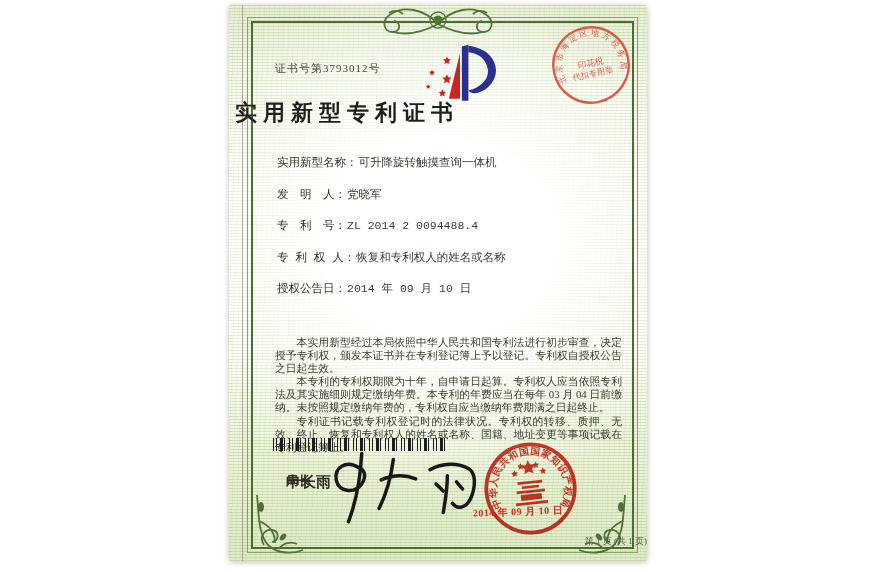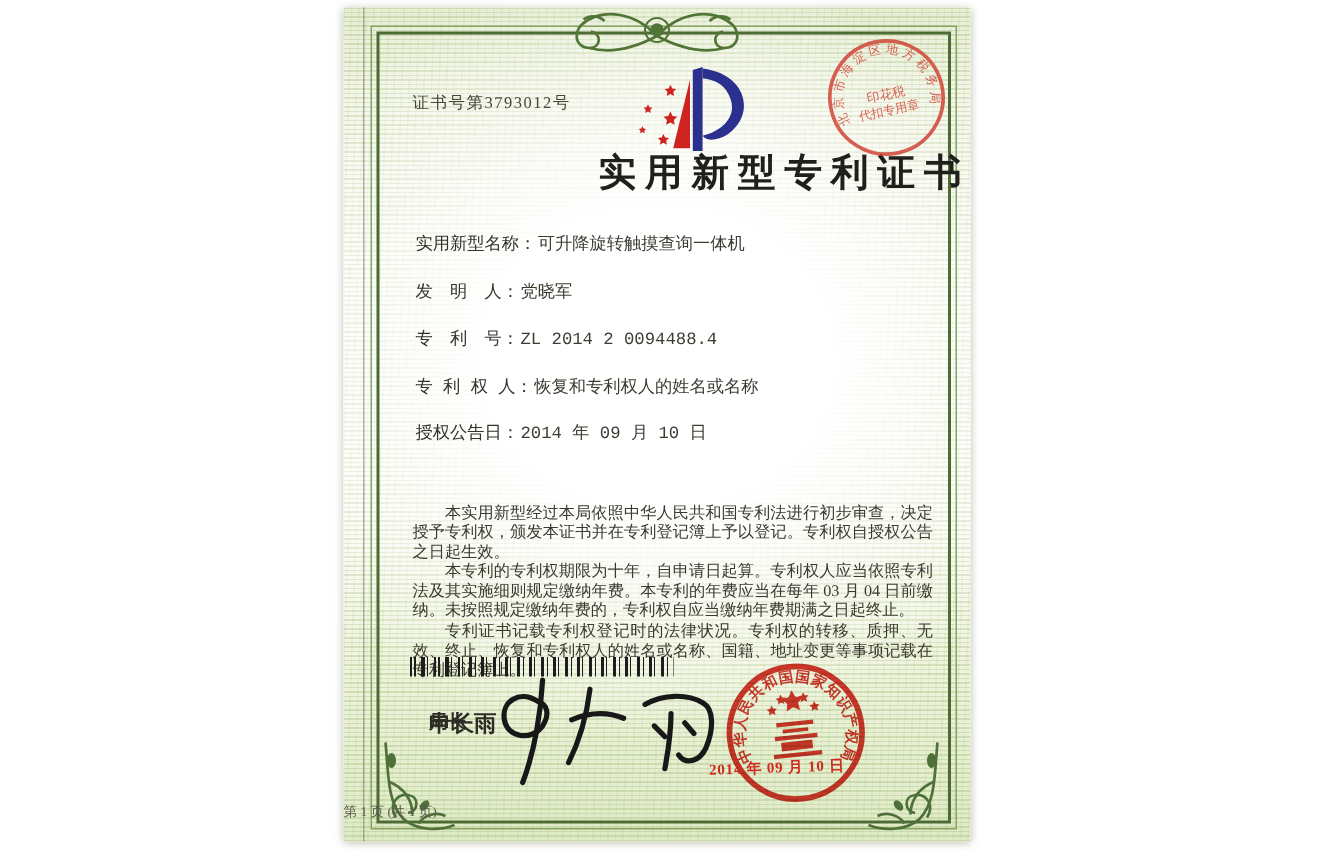--- a/index.html
+++ b/index.html
@@ -15,42 +15,42 @@
          background:radial-gradient(ellipse 72% 46% at 50% 42%,#ffffff 38%,rgba(255,255,255,0) 100%);}
   .layer{position:absolute;z-index:2;}
   .page-edge{left:13px;top:0;bottom:0;width:1px;background:rgba(105,105,75,.5);z-index:3;}
   .frame{left:22px;right:13px;top:16px;bottom:12px;border:2.5px solid #4d6b35;outline:1px solid #87a465;outline-offset:3px;z-index:2;}
   .top-ornament{left:50%;top:-3px;transform:translateX(-50%);z-index:4;}
   .corner{bottom:6px;z-index:3;}
   .corner.bl{left:20px;}
   .corner.br{right:14px;transform:scaleX(-1);}
   .cert-no{left:46px;top:34px;font-size:11px;letter-spacing:1px;color:#474739;z-index:5;margin-top:22px;}
   .logo{left:50%;top:36px;margin-left:-20px;width:84px;height:70px;z-index:5;}
-  .title{left:0;right:0;top:93px;text-align:right;font-size:25px;font-weight:700;
+  .title{left:0;right:0;top:93px;text-align:left;font-size:22px;font-weight:700;
          letter-spacing:6px;text-indent:6px;color:#1f1f1b;z-index:5;}
   .tax-seal{left:321px;top:19px;width:82px;height:82px;transform:rotate(-12deg);opacity:.8;z-index:6;}
   .fields{left:48px;top:150px;right:26px;z-index:5;}
   .field-row{height:13px;margin-bottom:18.5px;font-size:11.5px;white-space:nowrap;font-family:Liberation Mono, monospace;}
   .field-label{color:#32322a;}
   .field-value{color:#3c3c32;margin-left:1px;}
   .paras{left:46px;right:25px;top:331px;z-index:5;}
   .paras p{margin:0;font-size:10.8px;line-height:13.1px;text-indent:2em;text-align:justify;color:#3a3a2f;}
   .barcode{left:44px;top:433px;width:176px;height:13px;z-index:5;
          background-image:repeating-linear-gradient(90deg,
            #1d1d1d 0 1.5px,transparent 1.5px 3px,
            #1d1d1d 3px 4px,transparent 4px 7.5px,
            #1d1d1d 7.5px 10px,transparent 10px 11.5px,
            #1d1d1d 11.5px 12.5px,transparent 12.5px 16px);}
   .sign-title{left:57px;top:468px;font-size:12.5px;font-weight:600;color:#2d2d26;z-index:5;}
   .sign-name{left:57px;top:468px;font-size:15px;font-weight:600;color:#2d2d26;z-index:5;}
   .signature{left:95px;top:442px;width:158px;height:80px;z-index:6;}
   .main-seal{left:254px;top:436px;width:95px;height:95px;opacity:.92;mix-blend-mode:multiply;transform:rotate(-6deg);z-index:7;}
   .seal-date{left:234px;top:500px;width:110px;text-align:center;font-size:10px;letter-spacing:.5px;
          color:#cf2a1e;transform:rotate(-2deg);z-index:8;font-weight:600;}
-  .page-num{left:0;right:0;top:530px;text-align:left;font-size:9px;color:#5a5a4c;z-index:5;}
+  .page-num{left:0;right:0;top:530px;text-align:right;font-size:9px;color:#5a5a4c;z-index:5;}
 </style>
 </head>
 <body>
 
 <div class="photo">
   <div class="paper">
 
     <div class="layer page-edge"></div>
     <div class="layer frame"></div>
 

